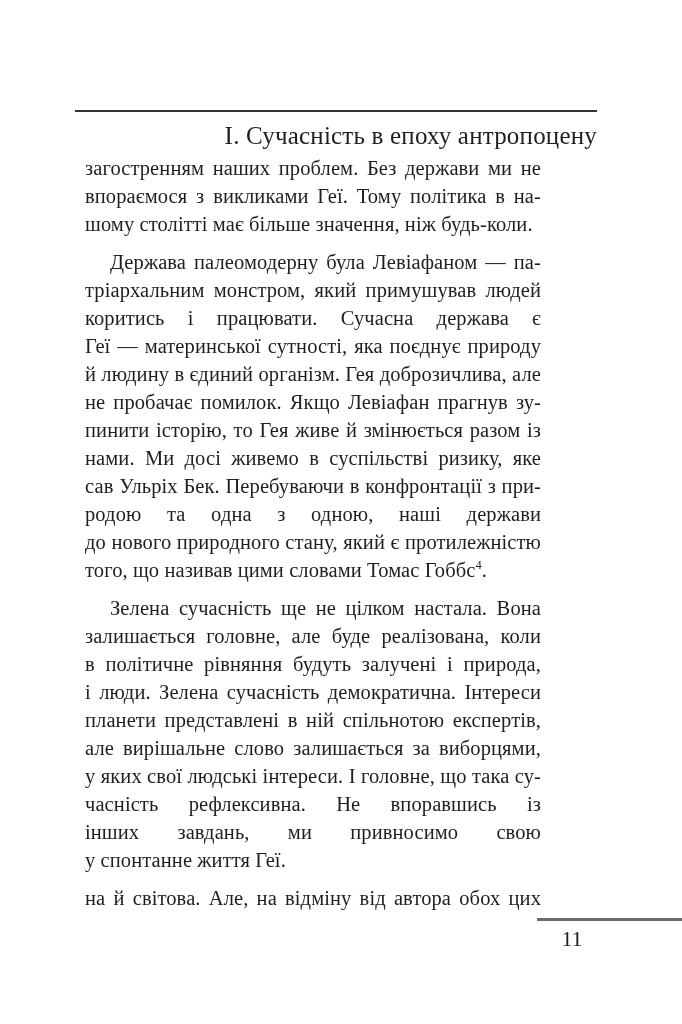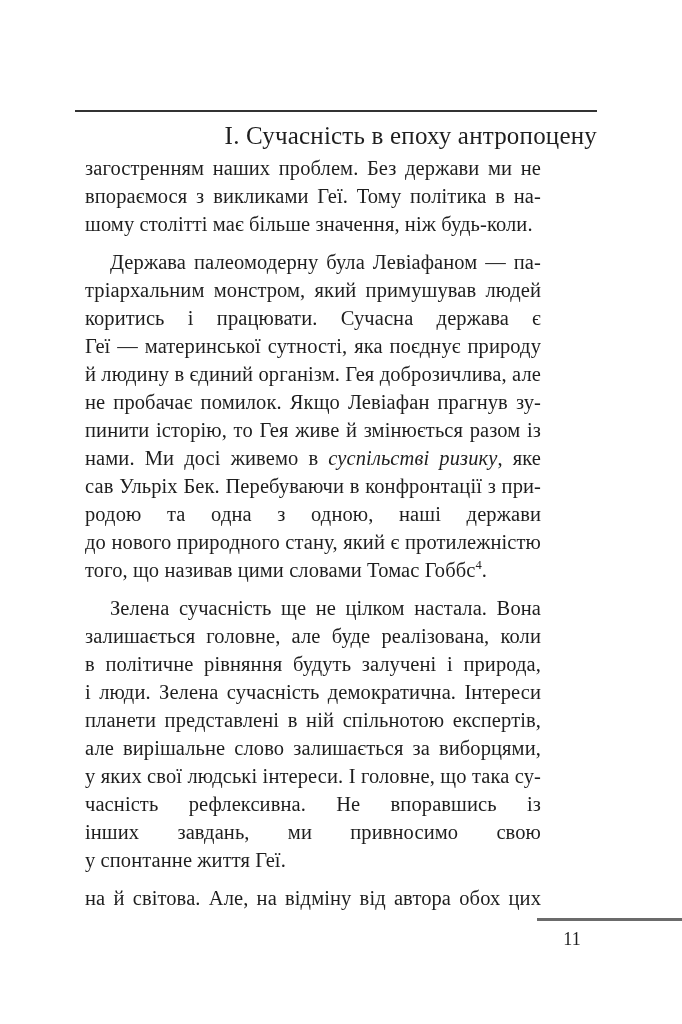--- a/index.html
+++ b/index.html
@@ -49,41 +49,41 @@
     height: 28px;
     line-height: 28px;
     overflow: hidden;
     text-align: justify;
     text-align-last: left;
     white-space: normal;
     letter-spacing: 0.1px;
   }
   .line.just { text-align-last: justify; }
   .line.indent { text-indent: 25px; }
-  .em { font-style: italic; }
+  .em { }
   .sup {
     font-size: 12.5px;
     vertical-align: super;
     line-height: 0;
   }
   .footer-rule {
     position: absolute;
     left: 537px;
     top: 918px;
     width: 145px;
     height: 3px;
     background: var(--footer-rule, #6b6b6b);
   }
   .page-number {
     position: absolute;
     left: 551px;
     top: 927px;
     width: 42px;
     text-align: center;
-    font-size: 18px;
+    font-size: 22px;
     line-height: 24px;
     color: var(--text-color, #1e1e1e);
   }
 </style>
 </head>
 <body>
 
 <div class="page" style="--bg: #ffffff; --text-color: #1e1e1e; --header-rule: #333333; --footer-rule: #6b6b6b;">
 
   <div class="running-head">І. Сучасність в епоху антропоцену</div>

